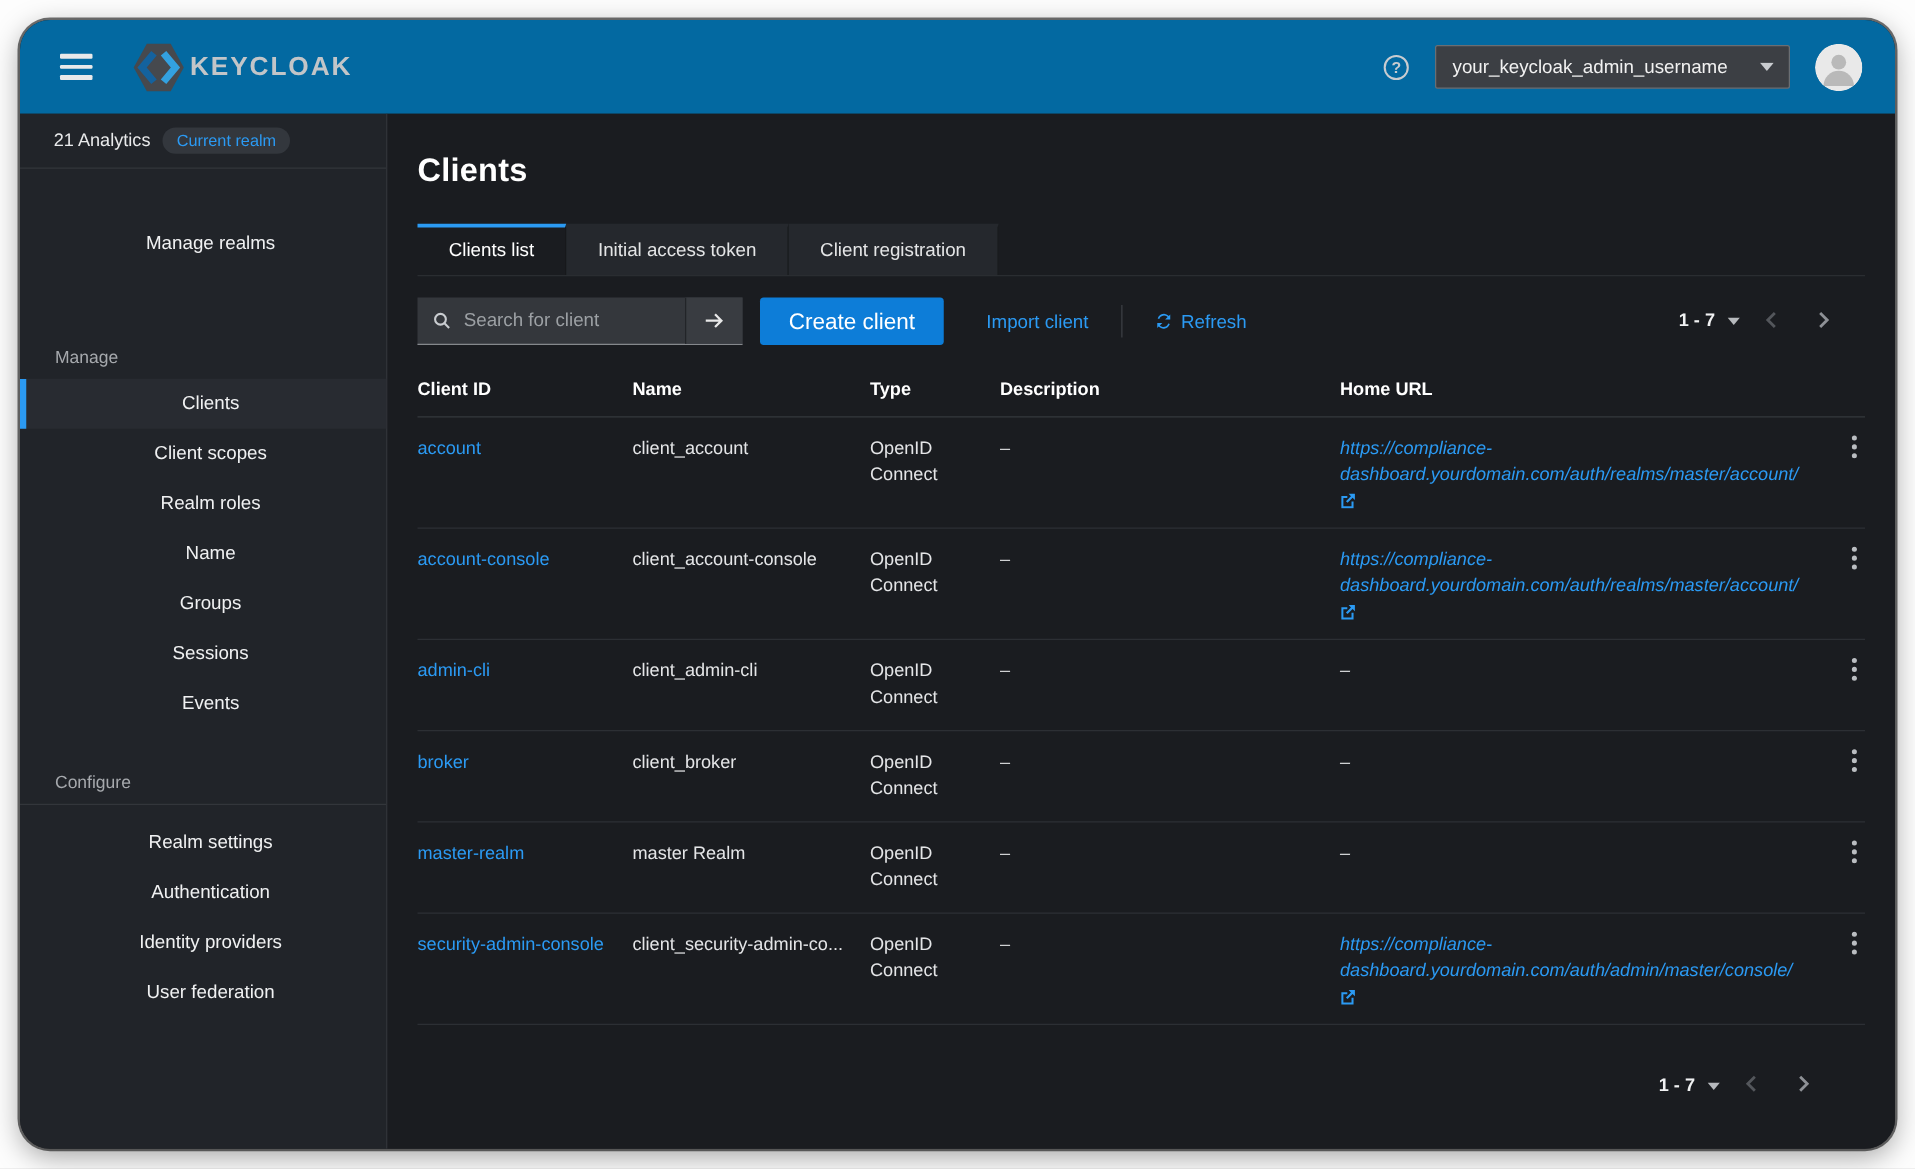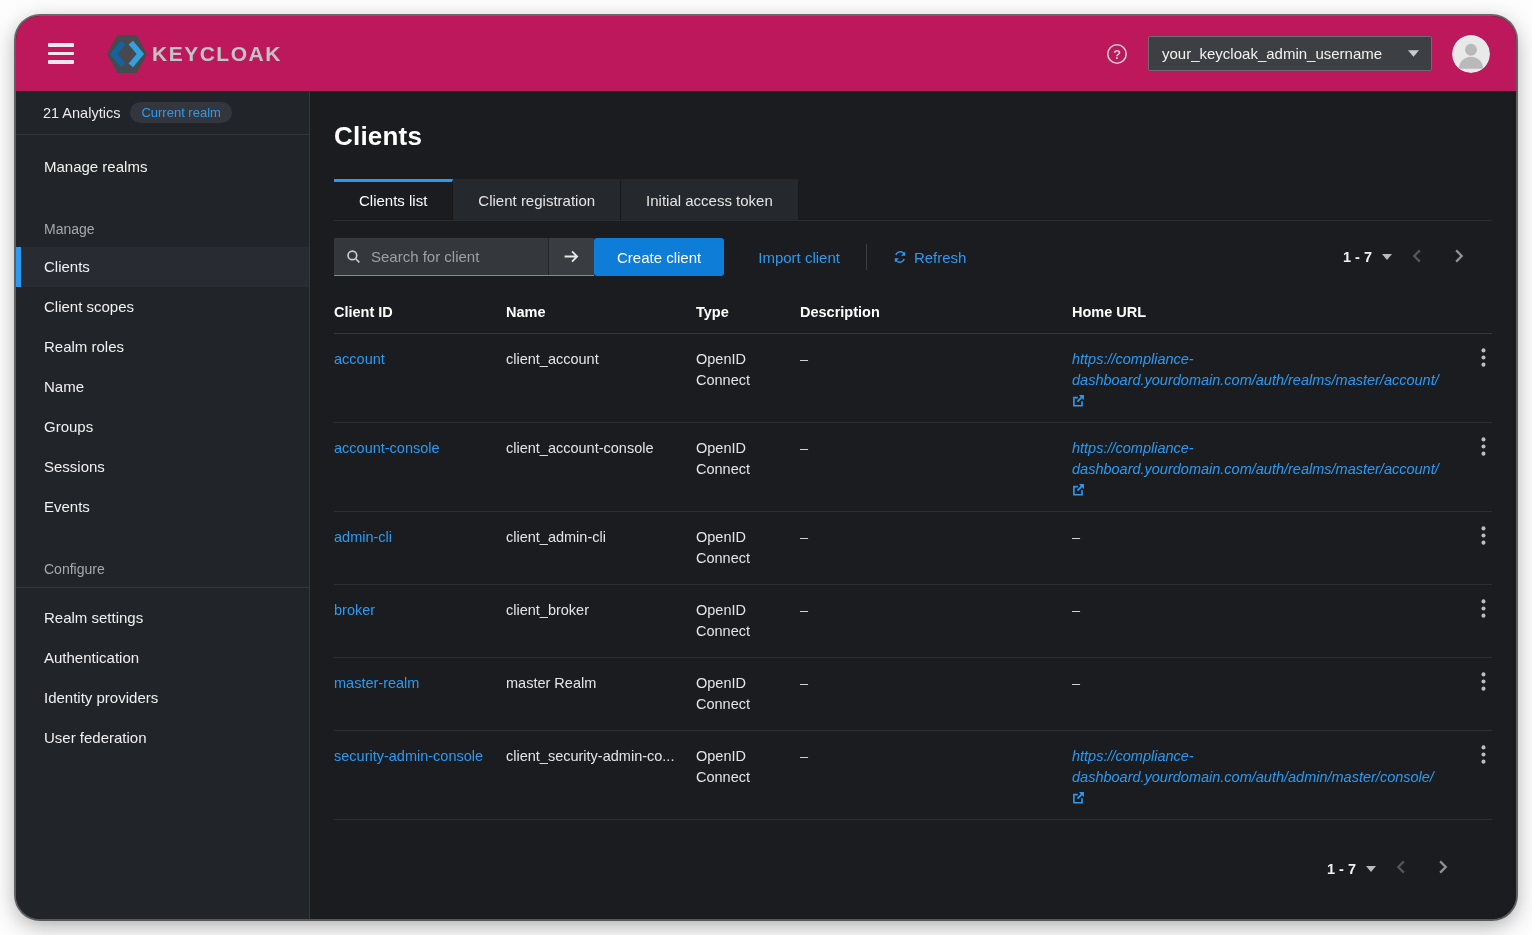--- a/index.html
+++ b/index.html
@@ -4,45 +4,45 @@
 <style>
   * { margin:0; padding:0; box-sizing:border-box; }
   html,body { width:1532px; height:935px; background:#fdfdfd; font-family:"Liberation Sans", sans-serif; }
   .window {
     position:absolute; left:16px; top:16px; width:1500px; height:903px;
     border-radius:24px; overflow:hidden; background:#1a1c20;
     box-shadow:0 0 0 2px rgba(0,0,0,0.55), 0 6px 22px rgba(0,0,0,0.35);
     display:flex; flex-direction:column;
   }
   
-  .masthead { height:75px; background:#be185d; display:flex; align-items:center; padding:0 26px 0 24px; flex:0 0 auto; }
+  .masthead { height:75px; background:#0369a1; display:flex; align-items:center; padding:0 26px 0 24px; flex:0 0 auto; }
   .hamburger { background:none; border:none; cursor:pointer; padding:8px; display:flex; flex-direction:column; gap:5px; margin-right:22px; }
   .hamburger span { display:block; width:26px; height:3.5px; background:#e8e9ea; border-radius:1px; }
   .brand { display:flex; align-items:center; gap:2px; }
   .brand-text { font-size:21px; font-weight:700; letter-spacing:1.5px; color:#c2c5c8; }
   .mast-right { margin-left:auto; display:flex; align-items:center; gap:20px; }
   .help-btn { background:none; border:none; cursor:pointer; display:flex; }
   .user-dd {
     display:flex; align-items:center; gap:11px; background:#3c3f44; border:1px solid #6a6e73;
     border-radius:2px; height:35px; padding:0 12px 0 13px; cursor:pointer; min-width:284px; justify-content:space-between;
   }
   .user-dd .uname { color:#f2f2f2; font-size:15px; }
   .avatar { width:38px; height:38px; border-radius:50%; overflow:hidden; cursor:pointer; flex:0 0 auto; }
   
   .app-body { display:flex; flex:1 1 auto; min-height:0; }
-  .sidebar { width:294px; flex:0 0 auto; background:#212429; border-right:1px solid #34373c; display:flex; flex-direction:column; }
+  .sidebar { width:294px; flex:0 0 auto; background:#212429; border-right:1px solid #34373c; display:flex; flex-direction:column;gap:28px; }
   .realm-row {
     display:flex; align-items:center; gap:10px; padding:0 16px 0 27px; height:44px;
     border-bottom:1px solid #33363b; background:none; border-top:none; border-left:none; border-right:none;
     cursor:pointer; text-align:left;
   }
   .realm-name { color:#e9eaeb; font-size:14.5px; }
   .realm-badge { background:#33373d; color:#2b9af3; font-size:13px; padding:3px 11px; border-radius:12px; white-space:nowrap; }
   .nav-item {
-    display:block; width:100%; text-align:left; color:#f0f1f2; font-size:15px;
+    display:block; width:100%; text-align:center; color:#f0f1f2; font-size:15px;
     padding:10px 16px 10px 28px; background:none; border:none; cursor:pointer; line-height:20px;
   }
   .nav-item.active { background:#282b31; box-shadow:inset 5px 0 0 #2b9af3; }
   .nav-item.standalone { margin-top:12px; }
   .section-label { color:#a6a9ad; font-size:14px; padding:0 16px 0 28px; margin-top:34px; margin-bottom:10px; }
   .section-divider { border:none; border-top:1px solid #33363b; margin:8px 0 10px 0; }
   
   .content { flex:1 1 auto; background:#1a1c20; padding:0 24px; overflow:hidden; position:relative; }
   .page-title { color:#ffffff; font-size:26px; font-weight:600; margin-top:30px; letter-spacing:0.2px; }
   .page-desc { margin-top:8px; font-size:15px; color:#d8dadc; display:flex; align-items:center; gap:6px; flex-wrap:wrap; }
@@ -56,21 +56,21 @@
   }
   .tab.active { background:#1a1c20; border-top:3px solid #2b9af3; color:#fff; }
   
   .toolbar { display:flex; align-items:center; margin-top:17px; gap:0; }
   .search-box { display:flex; align-items:stretch; background:#34373c; border-bottom:1px solid #85888c; height:38px; width:260px; }
   .search-box .s-icon { display:flex; align-items:center; padding-left:12px; }
   .search-input { background:transparent; border:none; outline:none; color:#e8e8e8; font-size:15px; padding:0 10px; flex:1 1 auto; min-width:0; }
   .search-input::placeholder { color:#9ca0a4; }
   .search-go { background:#393c41; border:none; border-left:1px solid #222428; width:54px; display:flex; align-items:center; justify-content:center; cursor:pointer; }
   .btn-primary {
-    background:#0d7dd8; border:none; border-radius:3px; color:#fff; font-size:15px;
+    margin-left:14px; background:#0d7dd8; border:none; border-radius:3px; color:#fff; font-size:18px;
     padding:0 23px; height:38px; cursor:pointer;
   }
   .btn-link { background:none; border:none; color:#2b9af3; font-size:15px; cursor:pointer; padding:0 18px; height:38px; display:inline-flex; align-items:center; gap:7px; }
   .v-divider { width:1px; height:26px; background:#3c3f44; margin:0 8px; }
   
   .pagination { display:flex; align-items:center; gap:6px; }
   .toolbar .pagination { margin-left:auto; padding-right:14px; }
   .range-btn { background:none; border:none; color:#f0f1f2; font-size:14.5px; font-weight:700; display:inline-flex; align-items:center; gap:10px; cursor:pointer; }
   .pg-btn { background:none; border:none; cursor:pointer; padding:6px 14px; color:#8e9196; }
   .pg-btn.disabled { color:#53565b; }
@@ -154,22 +154,22 @@
           <button class="nav-item">Identity providers</button>
           <button class="nav-item">User federation</button>
         </div>
     </nav>
 
     <main class="content">
       <h1 class="page-title">Clients</h1>
 
       <div class="tabs" id="tabs">
           <button class="tab active">Clients list</button>
+          <button class="tab">Initial access token</button>
           <button class="tab">Client registration</button>
-          <button class="tab">Initial access token</button>
         </div>
 
       <div class="toolbar">
         <div class="search-box">
           <span class="s-icon">
             <svg width="15" height="15" viewBox="0 0 16 16">
               <circle cx="6.8" cy="6.8" r="4.6" fill="none" stroke="#c9ccd0" stroke-width="1.8"></circle>
               <line x1="10.4" y1="10.4" x2="14.2" y2="14.2" stroke="#c9ccd0" stroke-width="1.8"></line>
             </svg>
           </span>

